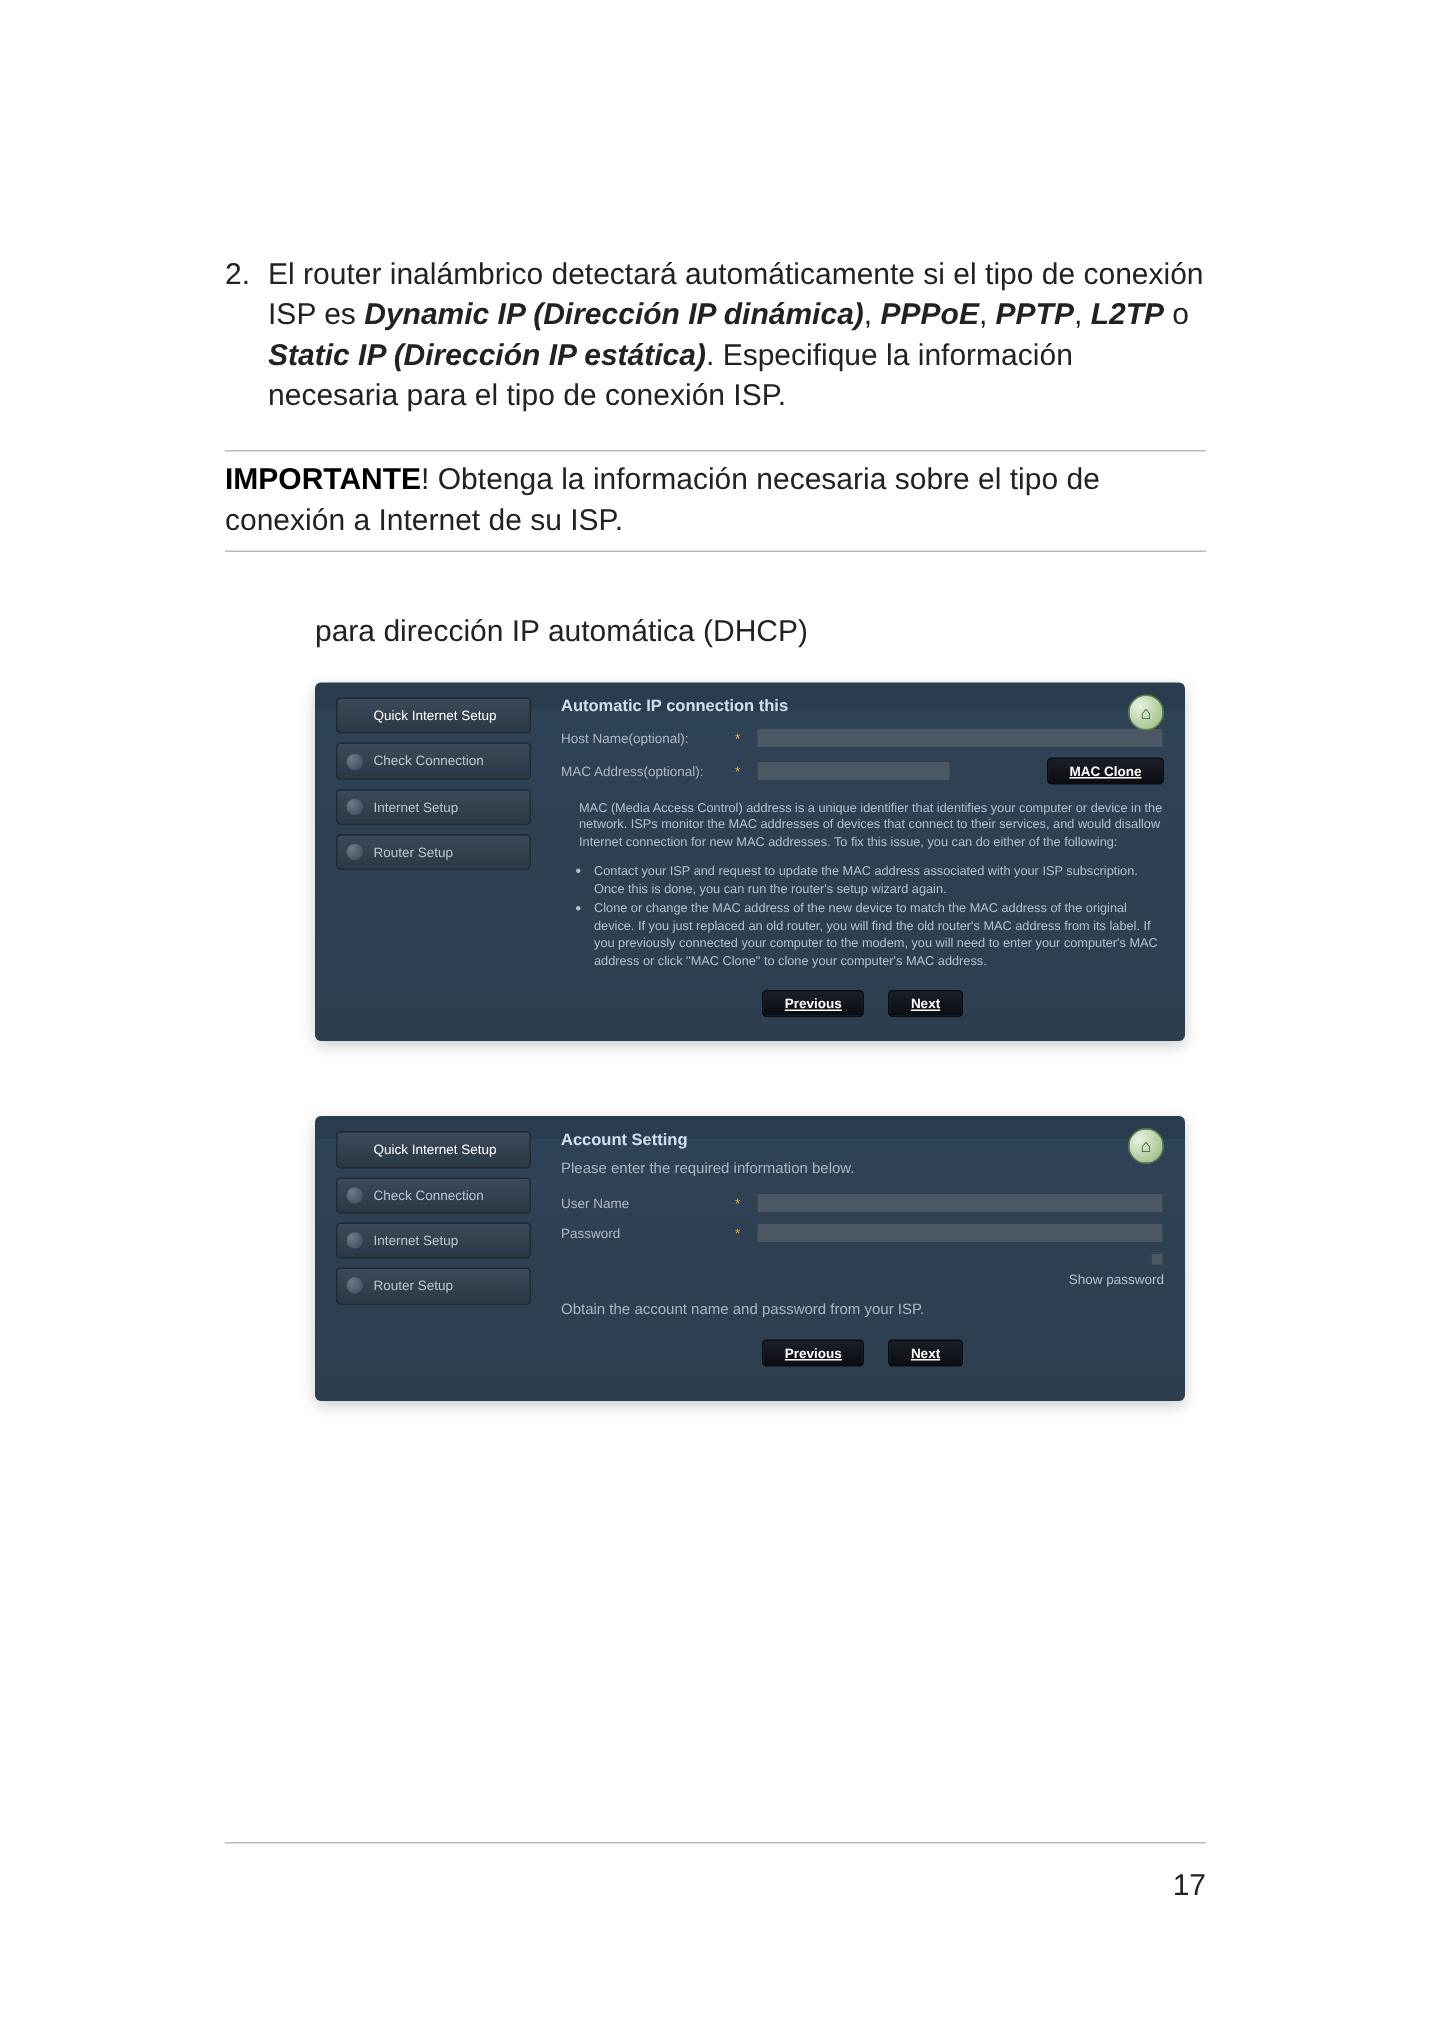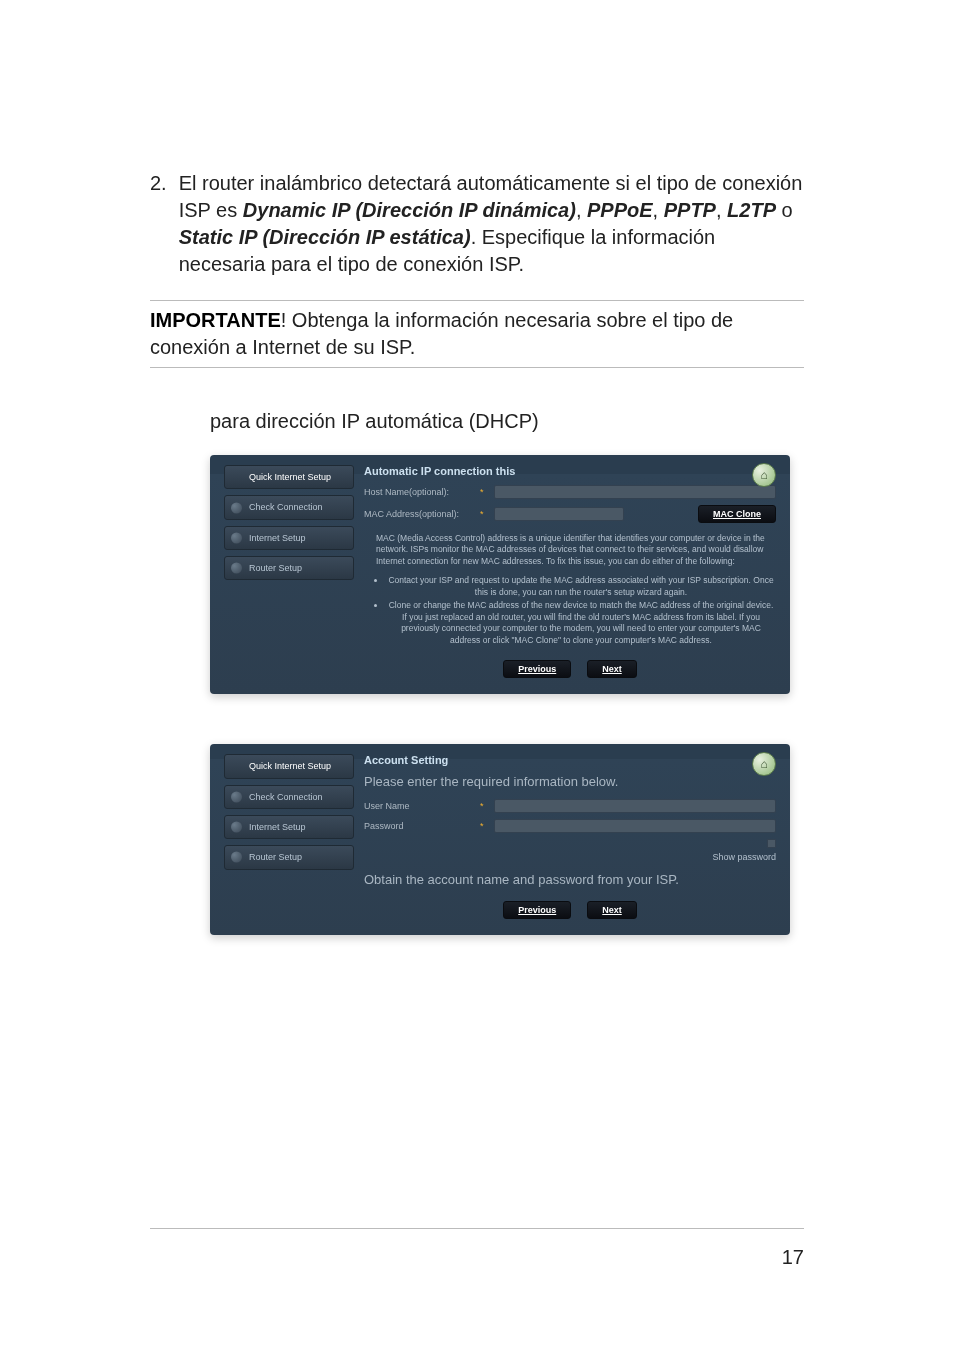--- a/index.html
+++ b/index.html
@@ -65,21 +65,21 @@
       color: #c8d3df;
     }
     .panel-title {
       font-size: 11px;
       font-weight: 700;
       color: #cce0ef;
       margin-bottom: 8px;
     }
     .panel-body {
       display: flex;
-      gap: 10px;
+      gap: 20px;
     }
     .sidebar {
       width: 130px;
       display: flex;
       flex-direction: column;
       gap: 6px;
     }
     .sidebar-item {
       background: linear-gradient(#3b4a5a, #2b3845);
       border: 1px solid #1f2a34;
@@ -166,24 +166,23 @@
       line-height: 1.35;
       color: #b3c0cd;
     }
     .bullet-list {
       margin-top: 8px;
       padding-left: 10px;
     }
     .bullet-list li {
       list-style: disc;
       margin-bottom: 2px;
-      text-align: center;
     }
     .info-helper {
-      font-size: 13px;
+      font-size: 10px;
       color: #a9b6c2;
       margin: 10px 0 0 0;
     }
     .btn-row {
       display: flex;
       justify-content: center;
       gap: 16px;
       margin-top: 14px;
     }
     .checkbox-row {

